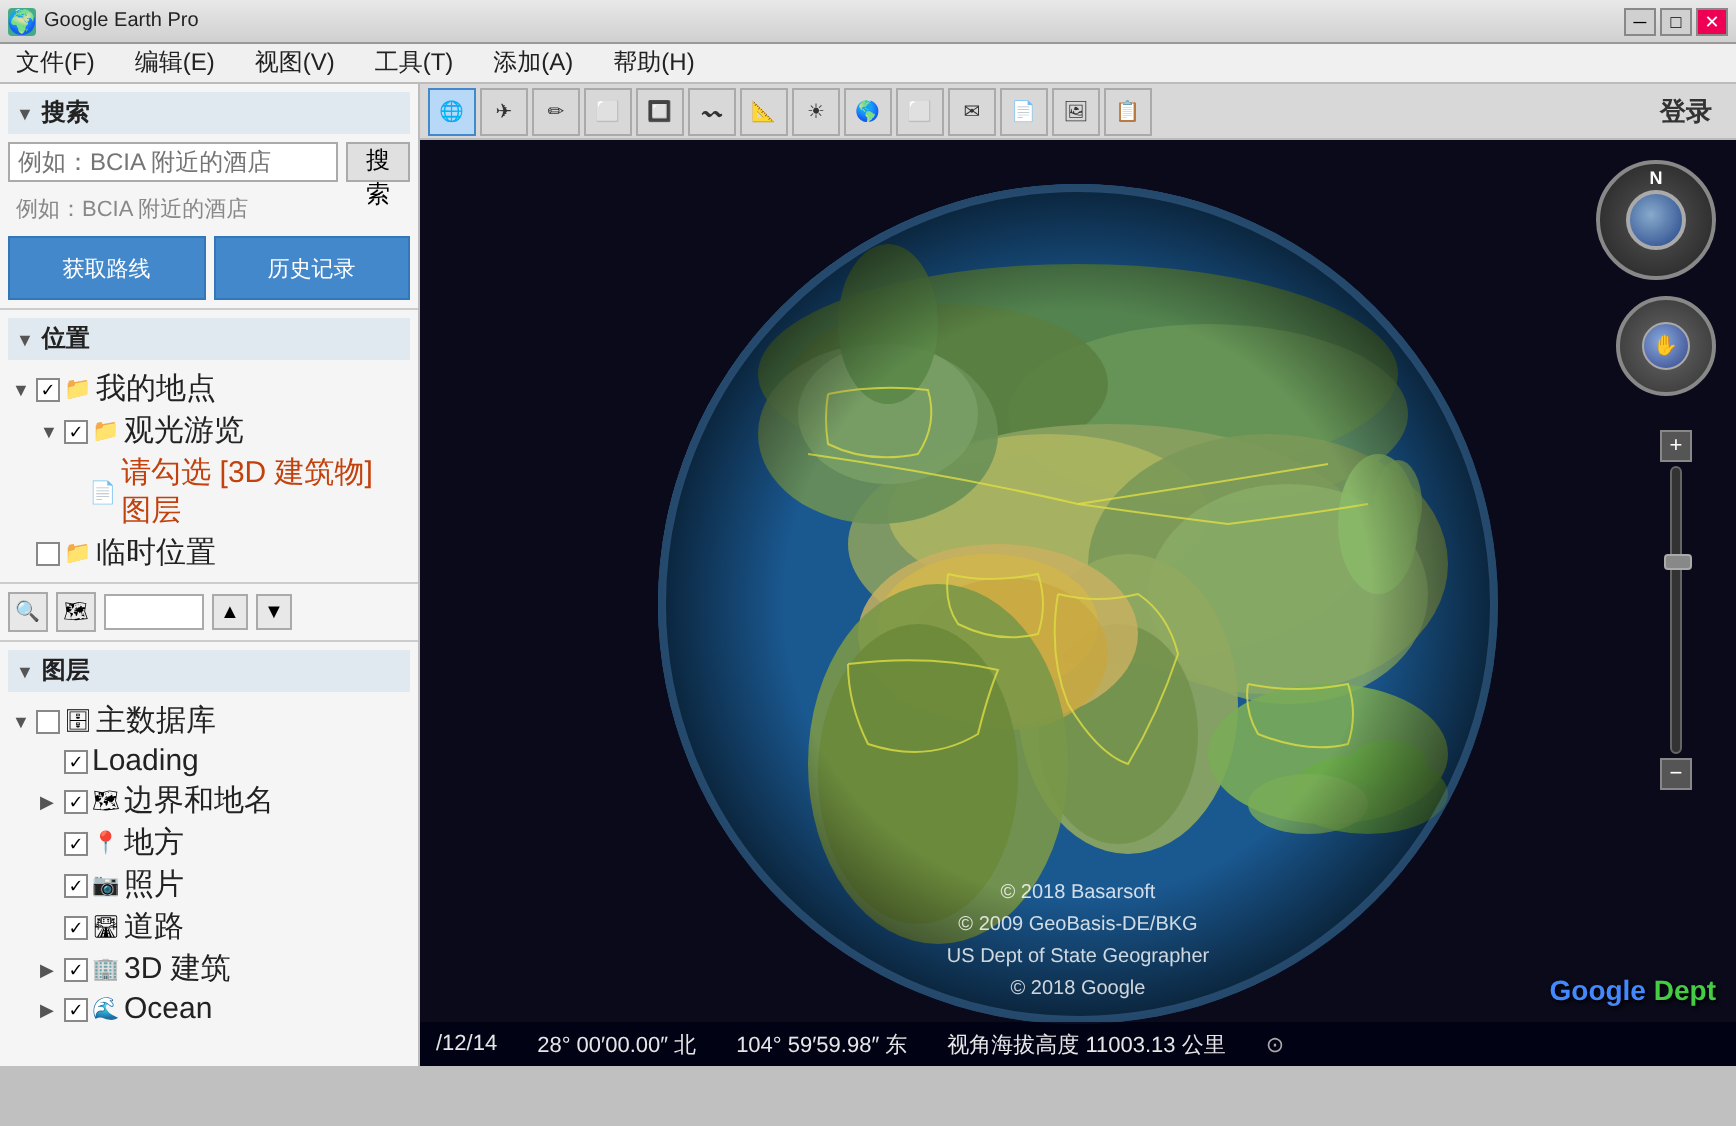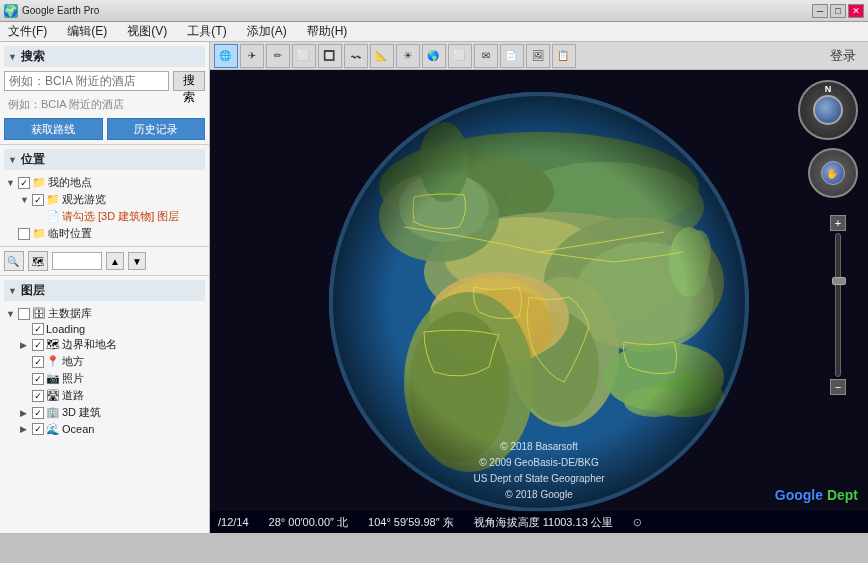--- a/index.html
+++ b/index.html
@@ -67,39 +67,39 @@
       flex: 1; height: 20px; border: 1px solid #aaa; padding: 0 4px;
       font-size: 12px; background: white;
     }
     .search-btn {
       padding: 0 8px; height: 20px; background: #e0e0e0;
       border: 1px solid #aaa; font-size: 12px; cursor: pointer;
     }
     .search-hint { color: #888; font-size: 11px; padding: 2px 4px; }
     .search-actions { display: flex; gap: 4px; margin-top: 4px; }
     .action-btn {
-      flex: 1; height: 22px; background: #4488cc; color: white;
+      flex: 1; height: 32px; background: #4488cc; color: white;
       border: 1px solid #3377bb; font-size: 11px; cursor: pointer;
       display: flex; align-items: center; justify-content: center;
     }
 
     
     .places-section {
       border-bottom: 1px solid #ccc;
       padding: 4px;
       flex-shrink: 0;
     }
     .tree-item {
       display: flex; align-items: center; gap: 2px;
       padding: 1px 2px; cursor: pointer;
     }
     .tree-arrow { font-size: 9px; width: 10px; color: #555; }
     .tree-checkbox { width: 12px; height: 12px; border: 1px solid #888; background: white; display: flex; align-items: center; justify-content: center; font-size: 9px; }
     .tree-icon { width: 14px; height: 14px; display: flex; align-items: center; justify-content: center; font-size: 11px; }
-    .tree-label { font-size: 11px; color: #222; }
+    .tree-label { font-size: 15px; color: #222; }
     .tree-indent { padding-left: 14px; }
     .highlighted { color: #c2410c; }
 
     
     .bottom-controls {
       display: flex; align-items: center; gap: 4px;
       padding: 4px; border-bottom: 1px solid #ccc;
       flex-shrink: 0;
     }
     .nav-icon { width: 20px; height: 20px; border: 1px solid #aaa; background: #e8e8e8; display: flex; align-items: center; justify-content: center; font-size: 10px; cursor: pointer; }
@@ -378,21 +378,21 @@
       <div class="toolbar-btn">〰</div>
       <div class="toolbar-btn">📐</div>
       <div class="toolbar-btn">☀</div>
       <div class="toolbar-btn">🌎</div>
       <div class="toolbar-btn">⬜</div>
       <div class="toolbar-btn">✉</div>
       <div class="toolbar-btn">📄</div>
       <div class="toolbar-btn">🖼</div>
       <div class="toolbar-btn">📋</div>
       <div style="flex:1"></div>
-      <span style="font-size:13px; font-weight:normal; color:#333; padding:0 8px;">登录</span>
+      <span style="font-size:13px; font-weight:bold; color:#333; padding:0 8px;">登录</span>
     </div>
 
     <div class="earth-container" style="height:calc(100% - 28px);">
 
       <svg width="430" height="430" viewBox="0 0 430 430" style="border-radius:50%; overflow:hidden;">
         <defs>
           <radialGradient id="earthGrad" cx="35%" cy="35%" r="65%">
             <stop offset="0%" stop-color="#aac8e8"></stop>
             <stop offset="15%" stop-color="#4a80c0"></stop>
             <stop offset="30%" stop-color="#3a6ab0"></stop>

